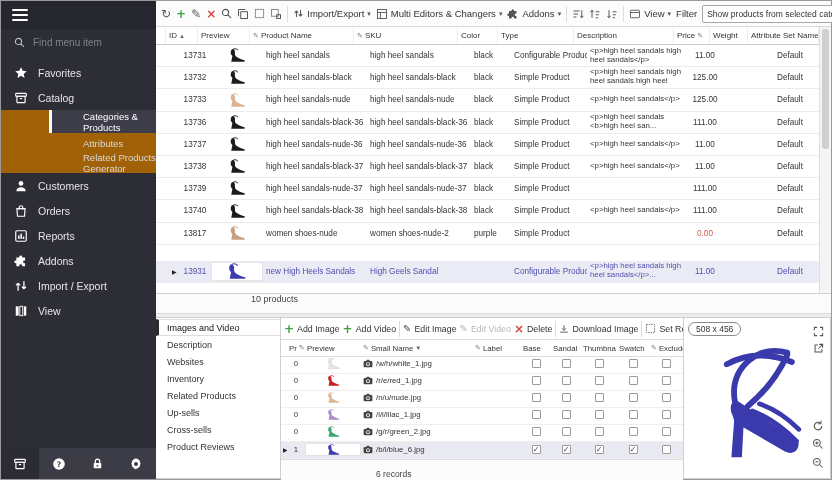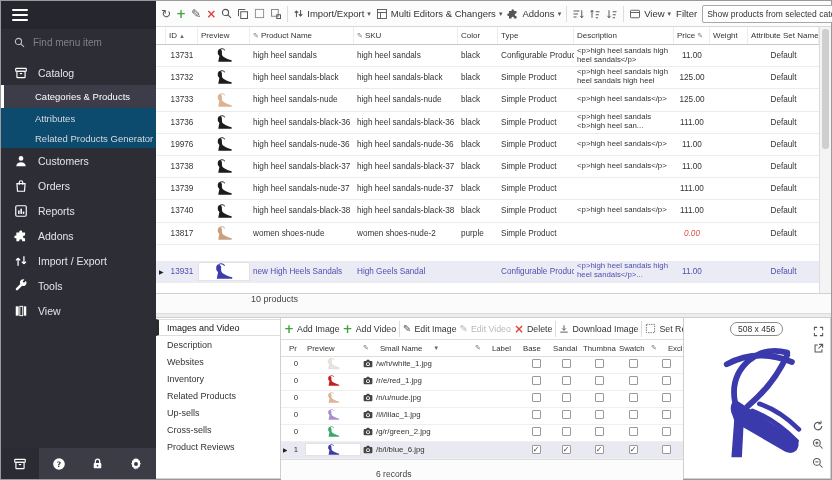--- a/index.html
+++ b/index.html
@@ -10,21 +10,21 @@
   
   .sidebar { width:155px; background:#2d2d36; display:flex; flex-direction:column; flex:none; color:#e4e4e8; }
   .sb-top { height:28px; display:flex; align-items:center; padding-left:11px; background:#26262e; flex:none; }
   .burger { width:16px; display:flex; flex-direction:column; gap:3px; cursor:pointer; }
   .burger i { display:block; height:2px; background:#fff; border-radius:1px; }
   .sb-search { height:27px; display:flex; align-items:center; gap:8px; padding-left:13px; flex:none; }
   .sb-search .ph { color:#80808a; font-size:10px; }
   .sb-nav { flex:1; overflow:hidden; padding-top:4px; }
   .sb-item { height:25px; display:flex; align-items:center; gap:10px; padding-left:13px; font-size:10.5px; cursor:pointer; }
   .sb-item svg { flex:none; }
-  .sb-sub { background:#0c4a6e; }
+  .sb-sub { background:#a16207;padding-left:48px; }
   .sb-subitem { height:20px; display:flex; align-items:center; padding-left:34px; font-size:9.5px; color:#d9d9de; cursor:pointer; }
   .sb-subitem.active { height:23px; background:#3d3d4a; border-left:3px solid #ffffff; padding-left:31px; color:#fff; }
   .sb-bottom { margin-top:auto; height:31px; background:#3c3c46; display:flex; align-items:center; flex:none; }
   .sb-bottom .seg { width:38px; height:31px; background:#2b2b34; display:flex; align-items:center; justify-content:center; }
   .sb-bottom .rest { flex:1; display:flex; justify-content:space-around; align-items:center; }
   .icon-btn { cursor:pointer; display:inline-flex; align-items:center; justify-content:center; }
 
   
   .main { flex:1; display:flex; flex-direction:column; background:#fff; min-width:0; }
 
@@ -42,26 +42,26 @@
     border:1px solid #a8a8a8; border-radius:2px; padding:0 4px; font-size:8.5px; color:#333; background:#fff; cursor:pointer; }
 
   .grid-wrap { flex:1; display:flex; min-height:0; }
   .grid { flex:1; overflow:hidden; }
   .g-head { display:grid; grid-template-columns:10px 32px 52px 104px 104px 40px 76px 100px 36px 38px 1fr;
     height:18px; border-bottom:1px solid #c9c9c9; font-size:8px; color:#333; align-items:center; background:#fff; }
   .g-head .hc { padding:0 3px; display:flex; align-items:center; gap:2px; border-right:1px solid #eee; height:100%; overflow:hidden; white-space:nowrap; }
   .pencil { font-size:7px; color:#777; font-family:"DejaVu Sans",sans-serif; }
   .sorta { font-size:6px; color:#666; }
   .g-row { display:grid; grid-template-columns:10px 32px 52px 104px 104px 40px 76px 100px 36px 38px 1fr;
-    height:22.2px; align-items:center; font-size:8.2px; color:#333; border-bottom:1px solid #ececec; cursor:pointer; }
+    height:22.2px; align-items:center; font-size:8.2px; color:#333; border-bottom:1px solid #ececec; cursor:pointer;padding-left:13px; }
   .g-row .c { padding:0 3px; overflow:hidden; white-space:nowrap; }
   .g-row .desc { white-space:normal; line-height:1.15; font-size:7.8px; max-height:20px; }
   .g-row .num { text-align:center; }
   .g-row.sel { background:#ebebf5; color:#4f4fae;margin-top:16px; }
-  .red-price { color:#d9534f;font-style:italic; }
+  .red-price { color:#d9534f; }
   .rowmark { font-size:6px; color:#222; padding-left:2px; }
   .thumb { display:flex; justify-content:center; align-items:center; }
   .thumb.card { background:#fff; border:1px solid #e3e3e3; padding:0 6px; }
   .vscroll { width:12px; flex:none; background:#f4f4f4; border-left:1px solid #ddd; position:relative; cursor:pointer; }
   .vscroll .thumbbar { position:absolute; left:2px; right:2px; top:2px; height:120px; background:#cfcfcf; border-radius:3px; }
 
   .statusbar { height:20px; flex:none; border-top:1px solid #d2d2d2; background:#fbfbfb; display:flex; 
     padding-left:95px; font-size:9px; color:#444; }
   .splitter { height:4px; background:#ececec; flex:none; border-top:1px solid #dcdcdc; cursor:row-resize; }
 
@@ -71,34 +71,34 @@
   .tab { height:17px; display:flex; align-items:center; padding-left:11px; font-size:9px; color:#333; cursor:pointer; }
   .tab.active { border-left:3px solid #2b2b2b; border-bottom:1px solid #ddd; border-top:1px solid #ddd; padding-left:8px; color:#111; }
 
   .detail { flex:1; display:flex; flex-direction:column; border:1px solid #cfcfcf; border-left:none; min-width:0; }
   .d-toolbar { height:22px; flex:none; display:flex; align-items:center; gap:3px; padding:0 3px; font-size:8.8px;
     color:#333; border-bottom:1px solid #ddd; white-space:nowrap; overflow:hidden; }
   .d-btn { display:inline-flex; align-items:center; gap:3px; cursor:pointer; }
   .d-btn.disabled { color:#b8b8b8; cursor:default; }
   .i-grid-head { display:grid; grid-template-columns:6px 18px 56px 112px 48px 30px 30px 36px 32px 1fr;
     height:17px; align-items:center; font-size:7.8px; color:#333; border-bottom:1px solid #ddd; }
-  .i-grid-head .hc { padding:0 2px; display:flex; align-items:center; gap:11px; overflow:hidden; white-space:nowrap; }
+  .i-grid-head .hc { padding:0 2px; display:flex; align-items:center; gap:2px; overflow:hidden; white-space:nowrap; }
   .i-row { display:grid; grid-template-columns:6px 18px 56px 112px 48px 30px 30px 36px 32px 1fr;
     height:17px; align-items:center; font-size:7.8px; color:#333; border-bottom:1px solid #efefef; cursor:pointer; }
   .i-row.sel { background:#e9e9f2; }
   .i-row .c { padding:0 2px; overflow:hidden; white-space:nowrap; display:flex; align-items:center; gap:3px; }
   .i-row .ctr { justify-content:center; }
   .cb { width:9px; height:9px; border:1px solid #9a9a9a; background:#fff; display:flex; align-items:center; justify-content:center;
     font-size:8px; color:#444; border-radius:1px; cursor:pointer; }
   .records { margin-top:auto; height:28px; flex:none; border-top:1px solid #ddd; display:flex; align-items:center;
     padding-left:95px; font-size:8.5px; color:#444; background:#fcfcfc; }
 
   .preview-panel { width:147px; flex:none; border:1px solid #cfcfcf; border-left:none; background:#fff; position:relative; }
   .size-badge { position:absolute; top:4px; left:4px; border:1px solid #8a8a8a; border-radius:8px; background:#fff;
-    padding:1px 7px; font-size:8.5px; color:#333; z-index:2;margin-left:42px; }
+    padding:1px 7px; font-size:8.5px; color:#333; z-index:2; }
   .pv-ico { position:absolute; color:#555; z-index:2; }
   .big-shoe { position:absolute; inset:0; display:flex; align-items:center; justify-content:center; }
 </style>
 </head>
 <body>
 
 <div class="app">
 
   <aside class="sidebar">
     <div class="sb-top">
@@ -111,20 +111,28 @@
     <div class="sb-search">
       <svg width="11" height="11" viewBox="0 0 16 16">
           <circle cx="6.5" cy="6.5" r="4.5" fill="none" stroke="#bfbfc6" stroke-width="1.6"></circle>
           <line x1="10" y1="10" x2="14.5" y2="14.5" stroke="#bfbfc6" stroke-width="1.6"></line>
         </svg>
       <span class="ph">Find menu item</span>
     </div>
     <nav class="sb-nav" id="sb-nav">
         <div class="sb-item">
           <span style="display:inline-flex">
+            <svg width="14" height="14" viewBox="0 0 24 24" fill="#fff">
+              <path d="M12 2l2.9 6.3 6.9.7-5.2 4.6 1.5 6.8L12 16.9 5.9 20.4l1.5-6.8L2.2 9l6.9-.7z"></path>
+            </svg>
+          </span>
+          <span>Favorites</span>
+        </div>
+        <div class="sb-item">
+          <span style="display:inline-flex">
             <svg width="14" height="14" viewBox="0 0 24 24" fill="none" stroke="#fff" stroke-width="2">
               <rect x="3" y="4" width="18" height="5" rx="1"></rect>
               <rect x="5" y="9" width="14" height="11" rx="1"></rect>
               <path d="M10 13h4"></path>
             </svg>
           </span>
           <span>Catalog</span>
         </div>
         <div class="sb-sub">
           <div class="sb-subitem active">Categories &amp; Products</div>
@@ -169,28 +177,20 @@
           <span>Addons</span>
         </div>
         <div class="sb-item">
           <span style="display:inline-flex">
             <svg width="14" height="14" viewBox="0 0 24 24" fill="none" stroke="#fff" stroke-width="2.2">
               <path d="M7 20V7M7 7L3.5 11M7 7l3.5 4"></path>
               <path d="M17 4v13m0 0l-3.5-4m3.5 4l3.5-4"></path>
             </svg>
           </span>
           <span>Import / Export</span>
-        </div>
-        <div class="sb-item">
-          <span style="display:inline-flex">
-            <svg width="14" height="14" viewBox="0 0 24 24" fill="#fff">
-              <path d="M21.5 6.5a5.5 5.5 0 01-7.6 5.1L6.6 18.9a2.2 2.2 0 01-3.1-3.1l7.3-7.3A5.5 5.5 0 0117.9 1l-3.2 3.2 2.4 2.4 3.2-3.2c.8 1 1.2 2 1.2 3.1z"></path>
-            </svg>
-          </span>
-          <span>Tools</span>
         </div>
         <div class="sb-item">
           <span style="display:inline-flex">
             <svg width="14" height="14" viewBox="0 0 24 24" fill="#fff">
               <rect x="3" y="4" width="5" height="16"></rect>
               <rect x="10" y="4" width="5" height="16" fill="none" stroke="#fff" stroke-width="1.6"></rect>
               <rect x="17" y="4" width="4" height="16"></rect>
             </svg>
           </span>
           <span>View</span>
@@ -423,21 +423,21 @@
             <div class="c">high heel sandals-black-36</div>
             <div class="c">black</div>
             <div class="c">Simple Product</div>
             <div class="c desc">&lt;p&gt;high heel sandals &lt;b&gt;high heel san...</div>
             <div class="c num">111.00</div>
             <div class="c num"></div>
             <div class="c num">Default</div>
           </div>
           <div class="g-row">
             <div class="c rowmark"></div>
-            <div class="c num">19976</div>
+            <div class="c num">13737</div>
             <div class="thumb">
               <svg width="19" height="14.82" viewBox="0 0 32 26">
     <path d="M5 24 L7 14 Q3 10 4.2 5.5 Q5 2 9 1.5 Q12.5 5 11.5 10 Q11.3 13 13.5 15 L18.5 18 Q24 20.6 28.5 21.6 L28.5 24 Z" fill="#1c1c1c"></path>
     <path d="M9 1.5 Q14 0 17 4" fill="none" stroke="#1c1c1c" stroke-width="1.6"></path>
   </svg>
             </div>
             <div class="c">high heel sandals-nude-36</div>
             <div class="c">high heel sandals-nude-36</div>
             <div class="c">black</div>
             <div class="c">Simple Product</div>

